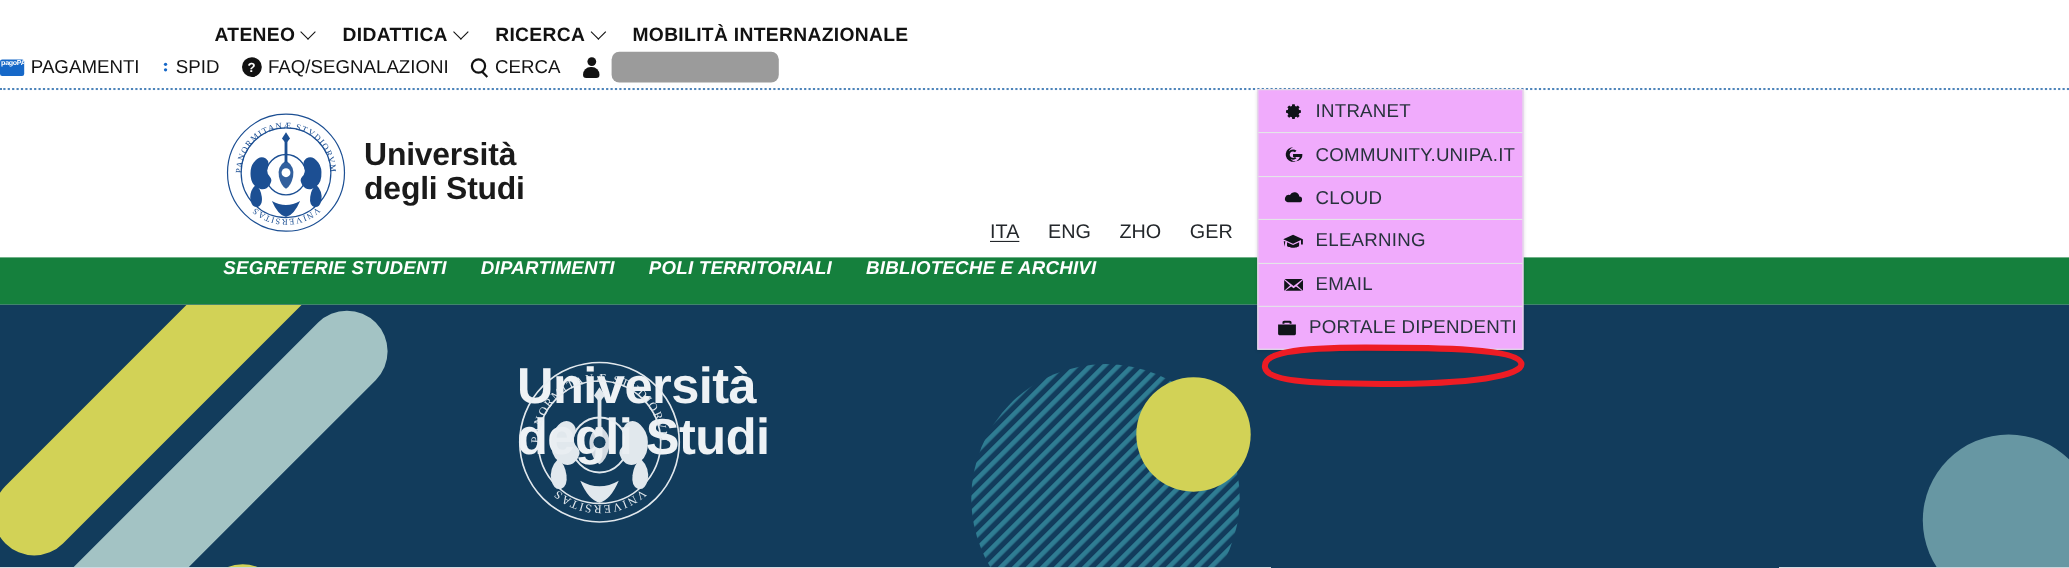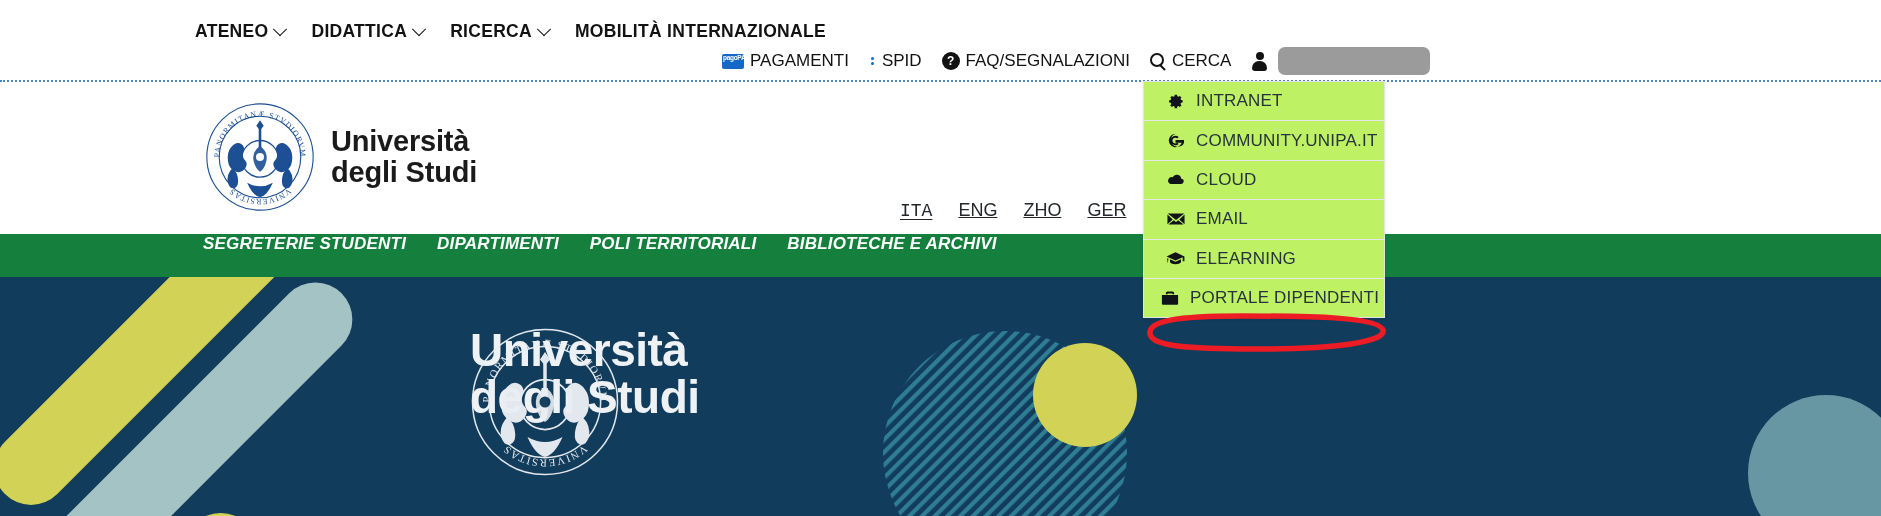--- a/index.html
+++ b/index.html
@@ -26,21 +26,21 @@
     display:inline-block;width:9px;height:9px;
     border-right:1.6px solid #121212;border-bottom:1.6px solid #121212;
     transform:rotate(45deg) translate(-2px,-2px);
   }
 
   
   .utilnav{
     position:absolute;left:0;top:42px;width:1881px;height:38px;
     display:flex;align-items:center;justify-content:flex-start;
   }
-  .utilnav-inner{display:flex;align-items:center;gap:20px;margin-left:722px;}
+  .utilnav-inner{display:flex;align-items:center;gap:20px;}
   .util-item{
     display:flex;align-items:center;gap:6px;
     font-size:17px;font-weight:500;color:#121212;white-space:nowrap;cursor:pointer;
   }
   .pagopa-badge{
     display:inline-block;width:22px;height:15px;
     background:#1668c8;border-radius:2px;position:relative;overflow:hidden;
   }
   .pagopa-badge::after{
     content:"pagoPA";position:absolute;left:1px;top:0px;
@@ -89,22 +89,22 @@
   .brandband{position:absolute;left:0;top:82px;width:1881px;height:152px;background:#fff;}
   .brand{position:absolute;left:205px;top:20px;display:flex;align-items:center;gap:16px;}
   .seal{width:110px;height:110px;display:block;}
   .brandtext{
     font-size:29px;line-height:1.07;font-weight:700;color:#1a1a1a;letter-spacing:-.2px;
   }
   .brandtext span{display:block;white-space:nowrap;}
 
   
   .langs{position:absolute;left:900px;top:118px;display:flex;align-items:center;gap:26px;}
-  .lang{font-size:18px;color:#23272b;cursor:pointer;font-weight:400;text-decoration:underline;}
-  .lang.active{text-decoration:underline;text-underline-offset:3px;font-family:Liberation Mono, monospace;}
+  .lang{font-size:18px;color:#23272b;cursor:pointer;font-weight:400;}
+  .lang.active{text-decoration:underline;text-underline-offset:3px;}
 
   
   .bluenav{
     position:absolute;left:0;top:234px;width:1881px;height:43px;
     background:#15803d;display:flex;align-items:flex-start;font-style:italic;
   }
   .bluenav-inner{display:flex;align-items:center;gap:31px;margin-left:203px;}
   .bluenav-item{
     font-size:17px;font-weight:700;color:#ffffff;letter-spacing:.2px;
     white-space:nowrap;cursor:pointer;
@@ -121,21 +121,21 @@
   }
   .hero-seal{width:150px;height:150px;opacity:.97;}
   .hero-title{
     font-size:46px;line-height:1.03;font-weight:700;color:#eef2f5;letter-spacing:-.5px;
   }
   .hero-title span{display:block;white-space:nowrap;}
 
   
   .dropdown{
     position:absolute;left:1143px;top:81px;width:240px;
-    background:#bef264;border:1px solid #e1e3e5;
+    background:#f0abfc;border:1px solid #e1e3e5;
     box-shadow:0 1px 3px rgba(0,0,0,.12);
     z-index:50;
   }
   .dd-item{
     display:flex;align-items:center;gap:11px;
     height:38.4px;padding:0 0 0 22px;
     border-bottom:1px solid #e4e6e8;
     font-size:17px;color:#27323c;letter-spacing:.2px;white-space:nowrap;cursor:pointer;
     position:relative;
   }
@@ -347,39 +347,39 @@
       <span class="dd-icon">
         <svg width="18" height="14" viewBox="0 0 20 14">
             <path fill="#101419" d="M15.8 5.6A5 5 0 006.3 4 3.8 3.8 0 004 11.4h11.5a2.9 2.9 0 00.3-5.8z"></path>
           </svg>
       </span>
       <span>CLOUD</span>
     </div>
 
     <div class="dd-item">
       <span class="dd-icon">
-        <svg width="18" height="14" viewBox="0 0 20 14">
-            <path fill="#101419" d="M0.8 1h18.4L10 8.1z"></path>
-            <path fill="#101419" d="M0.5 2.1v10.8l5.9-5.4zM19.5 2.1v10.8l-5.9-5.4zM7.6 8.5L10 10.3l2.4-1.8 6 4.5H1.6z"></path>
-          </svg>
-      </span>
-      <span>EMAIL</span>
-    </div>
-
-    <div class="dd-item">
-      <span class="dd-icon">
         <svg width="19" height="15" viewBox="0 0 20 15">
             <path fill="#101419" d="M10 1L0.6 5.3 10 9.6l7.6-3.5v4.4h1.8V5.3z"></path>
             <path fill="#101419" d="M4.2 8.3v3c0 1.2 2.6 2.2 5.8 2.2s5.8-1 5.8-2.2v-3L10 11z"></path>
             <path fill="#101419" d="M1.1 7.4h1.5l-.75 5.1z"></path>
           </svg>
       </span>
       <span>ELEARNING</span>
     </div>
 
+    <div class="dd-item">
+      <span class="dd-icon">
+        <svg width="18" height="14" viewBox="0 0 20 14">
+            <path fill="#101419" d="M0.8 1h18.4L10 8.1z"></path>
+            <path fill="#101419" d="M0.5 2.1v10.8l5.9-5.4zM19.5 2.1v10.8l-5.9-5.4zM7.6 8.5L10 10.3l2.4-1.8 6 4.5H1.6z"></path>
+          </svg>
+      </span>
+      <span>EMAIL</span>
+    </div>
+
 
 
     <div class="dd-item">
       <span class="dd-icon">
         <svg width="18" height="16" viewBox="0 0 20 17">
             <path fill="#101419" d="M7.2 1.4h5.6c1 0 1.8.8 1.8 1.8v1.2h-2V3.4H7.4v1h-2V3.2c0-1 .8-1.8 1.8-1.8z"></path>
             <path fill="#101419" d="M1 5.2h18v9.4c0 .8-.6 1.4-1.4 1.4H2.4c-.8 0-1.4-.6-1.4-1.4z"></path>
           </svg>
       </span>
       <span>PORTALE DIPENDENTI</span>

